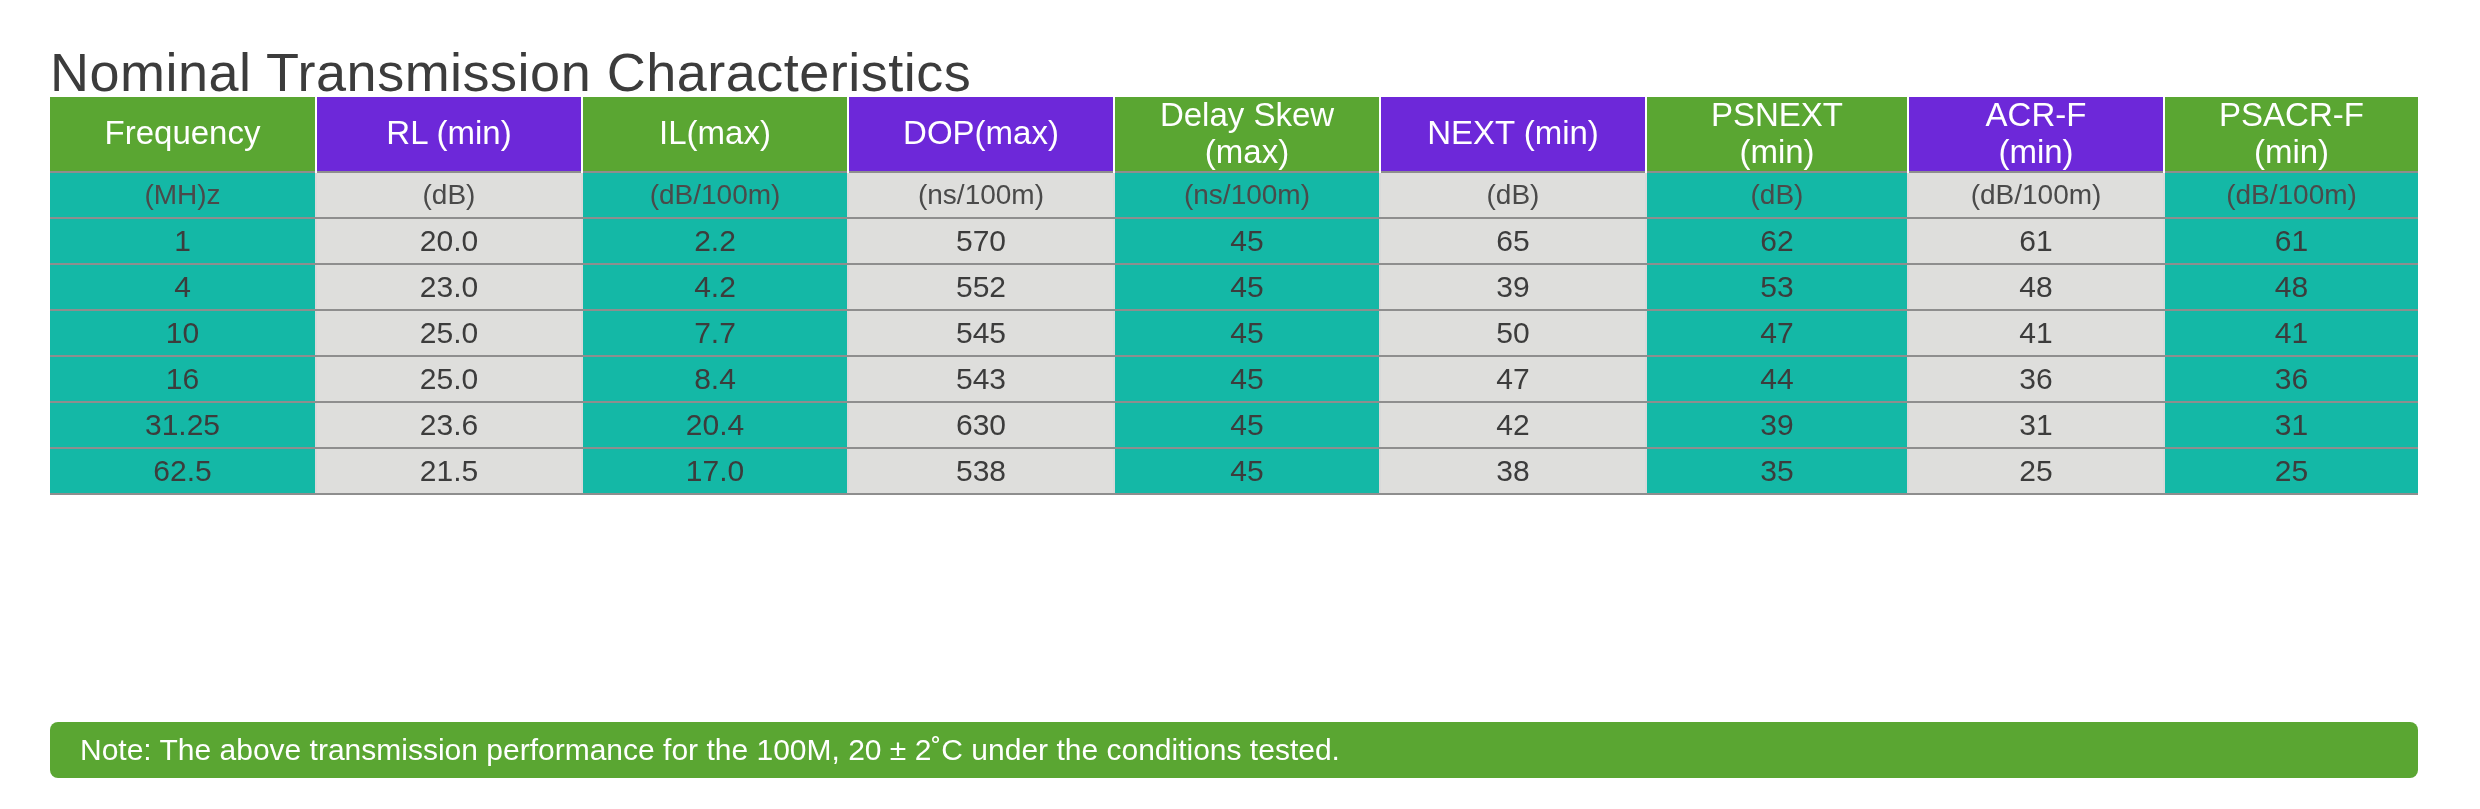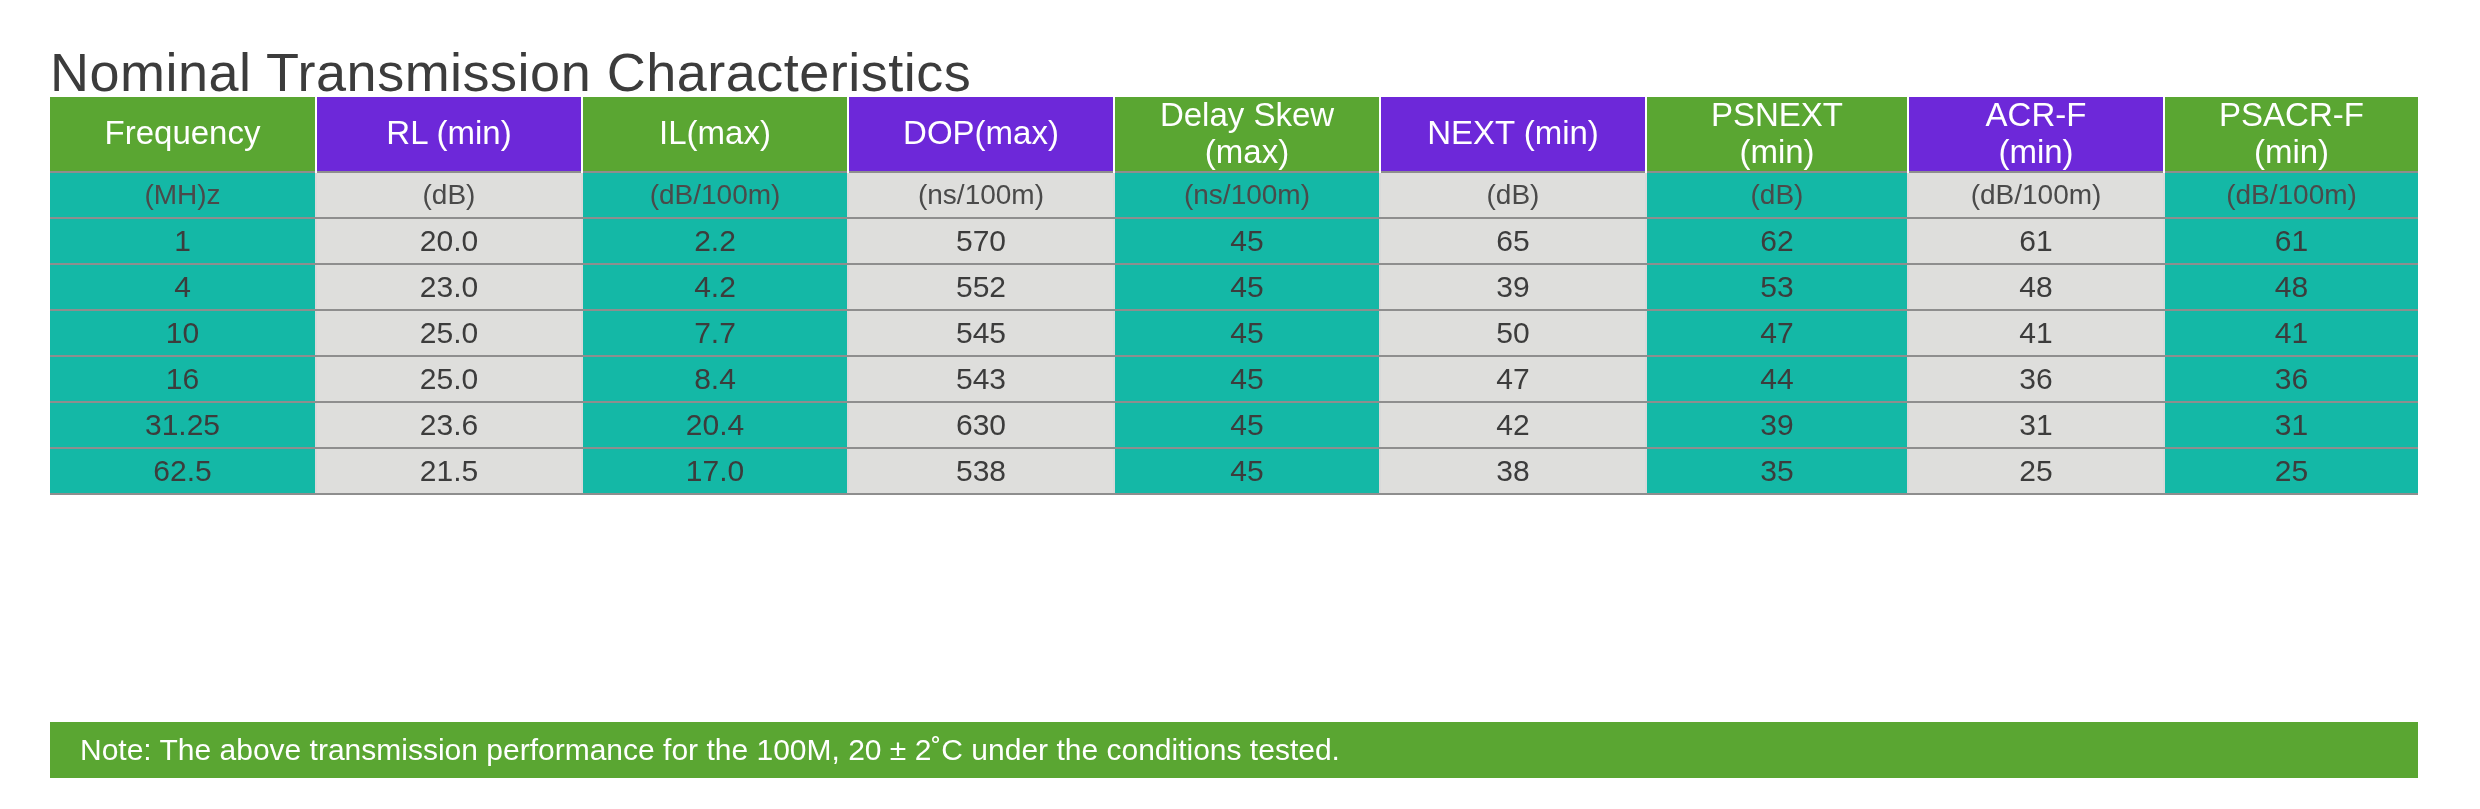--- a/index.html
+++ b/index.html
@@ -98,20 +98,21 @@
   .note-bar {
     position: absolute;
     left: 50px;
     top: 722px;
     width: 2368px;
     height: 56px;
     background: #5aa632;
     box-sizing: border-box;
     display: flex;
     align-items: center;
+    border-radius: 8px;
   }
   .note-text {
     color: #ffffff;
     font-size: 30px;
     line-height: 1;
     padding-left: 30px;
     white-space: nowrap;
   }
 </style>
 </head>

